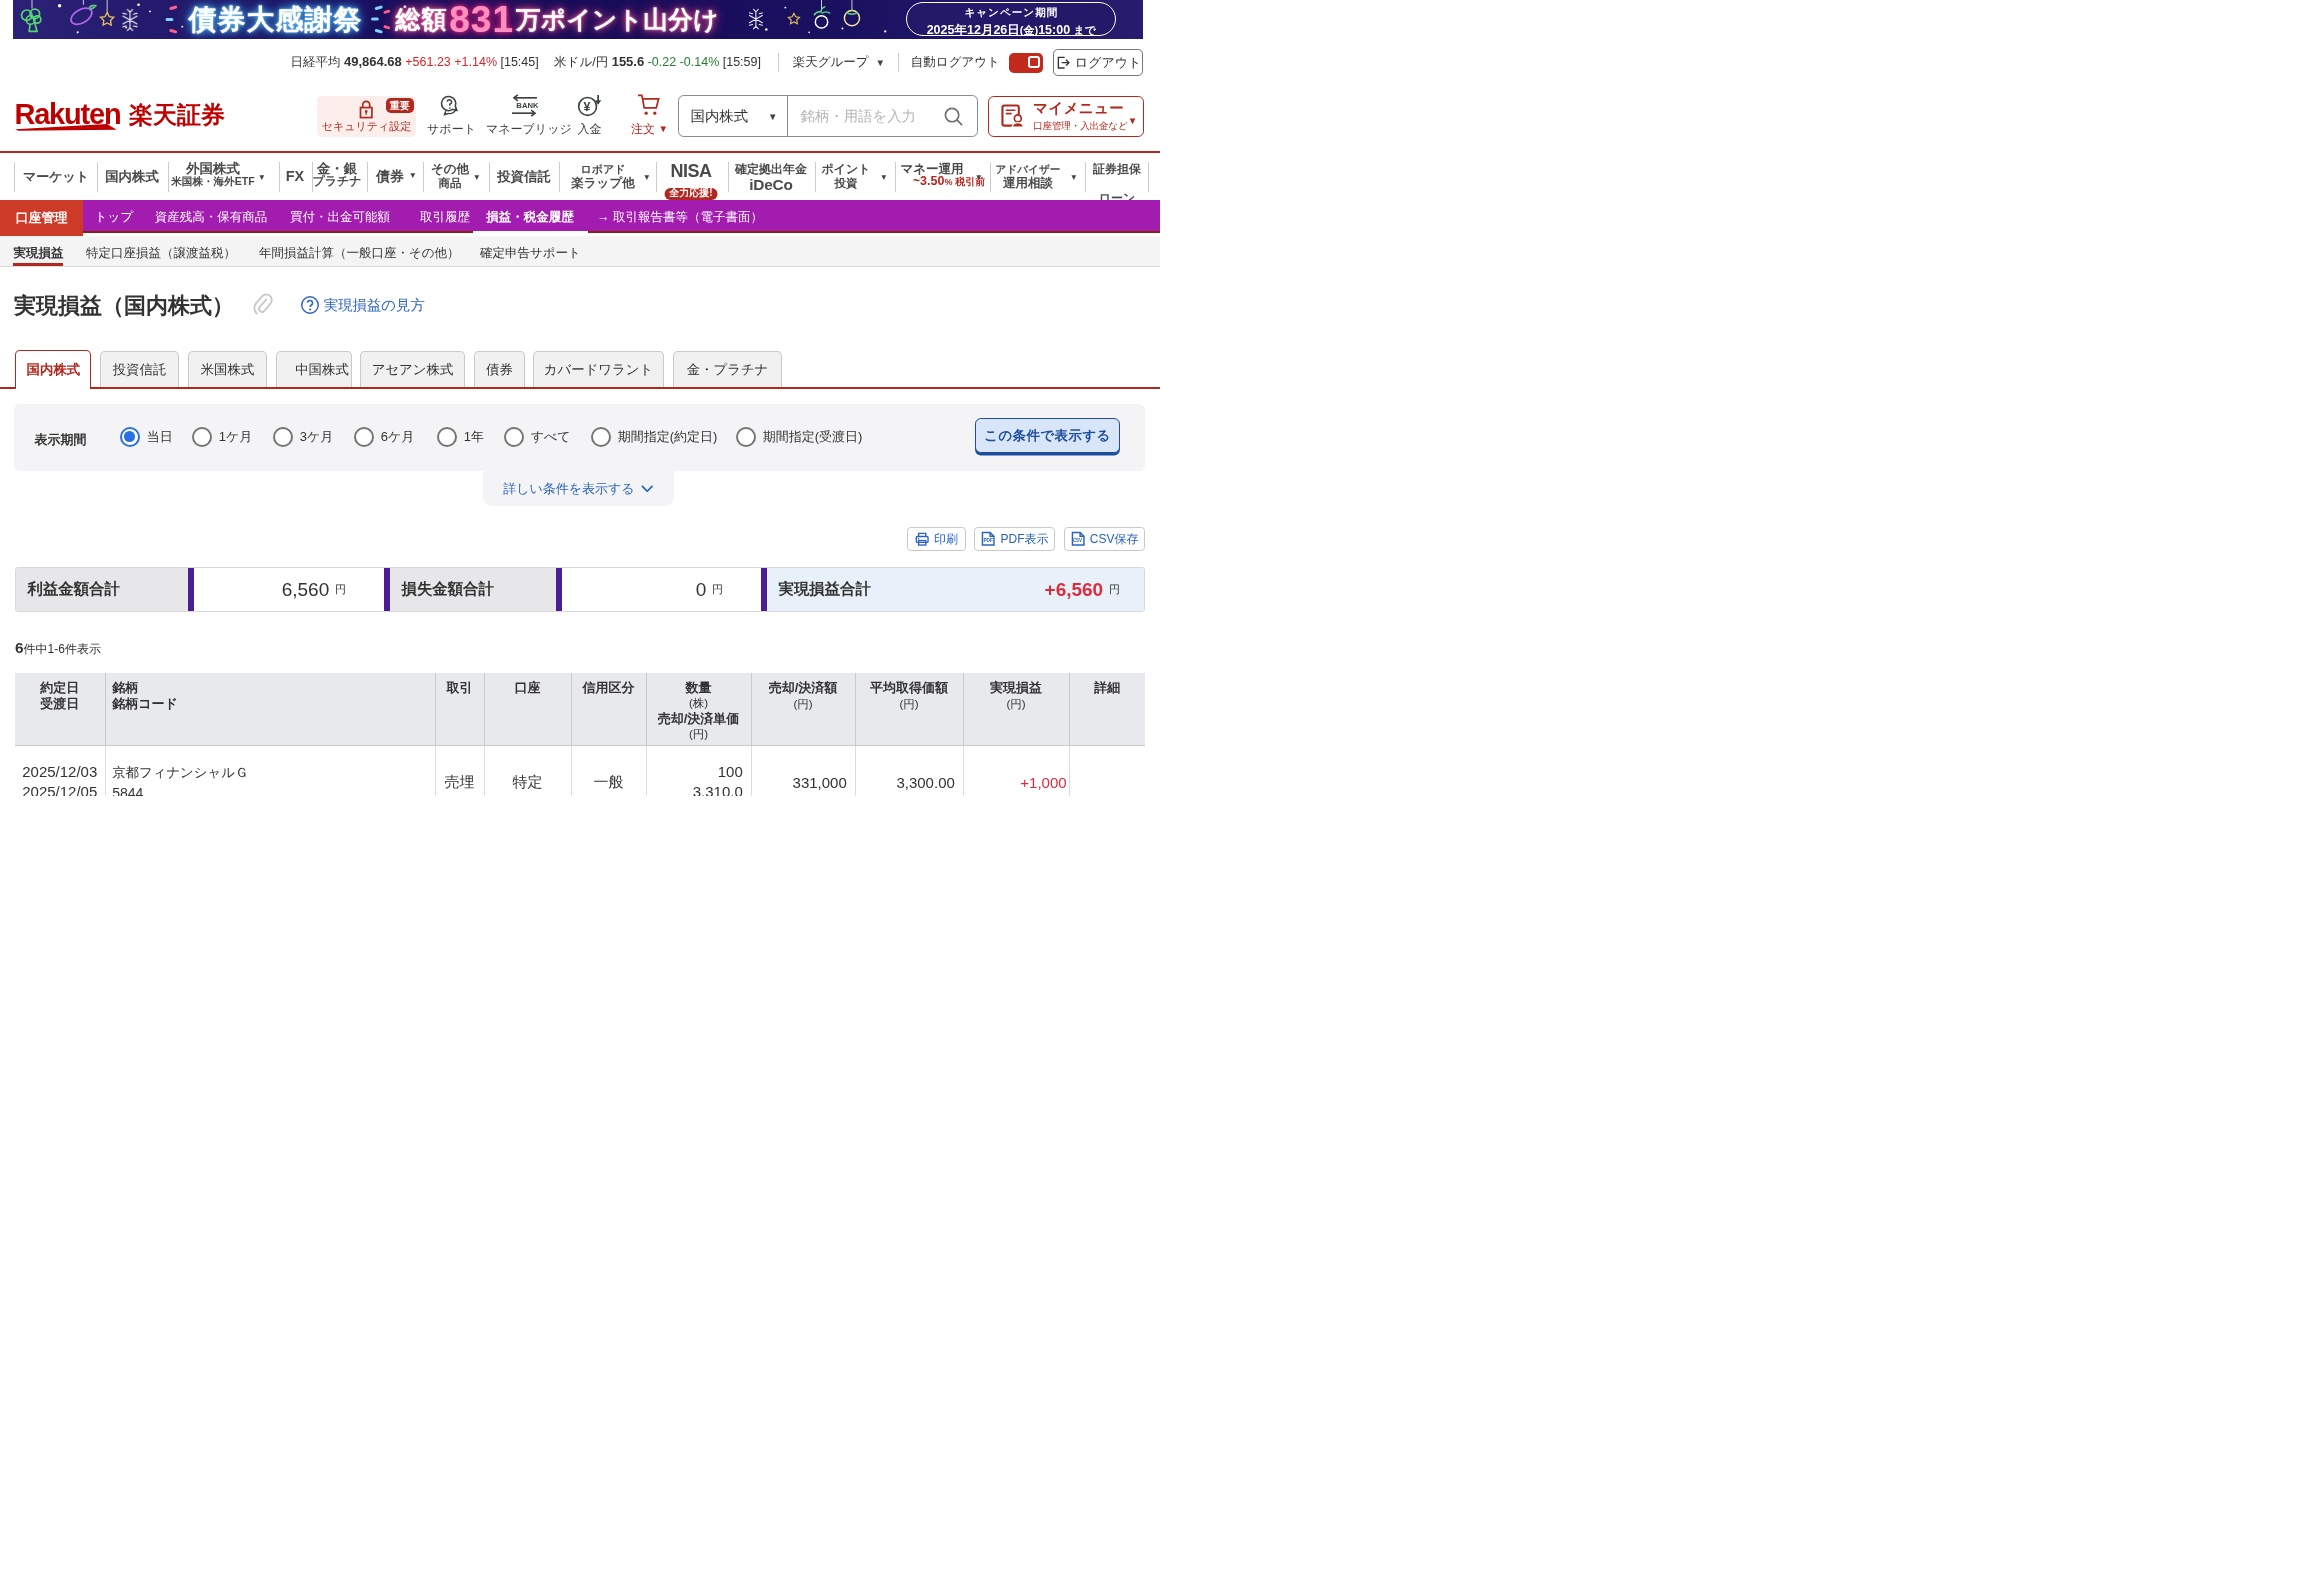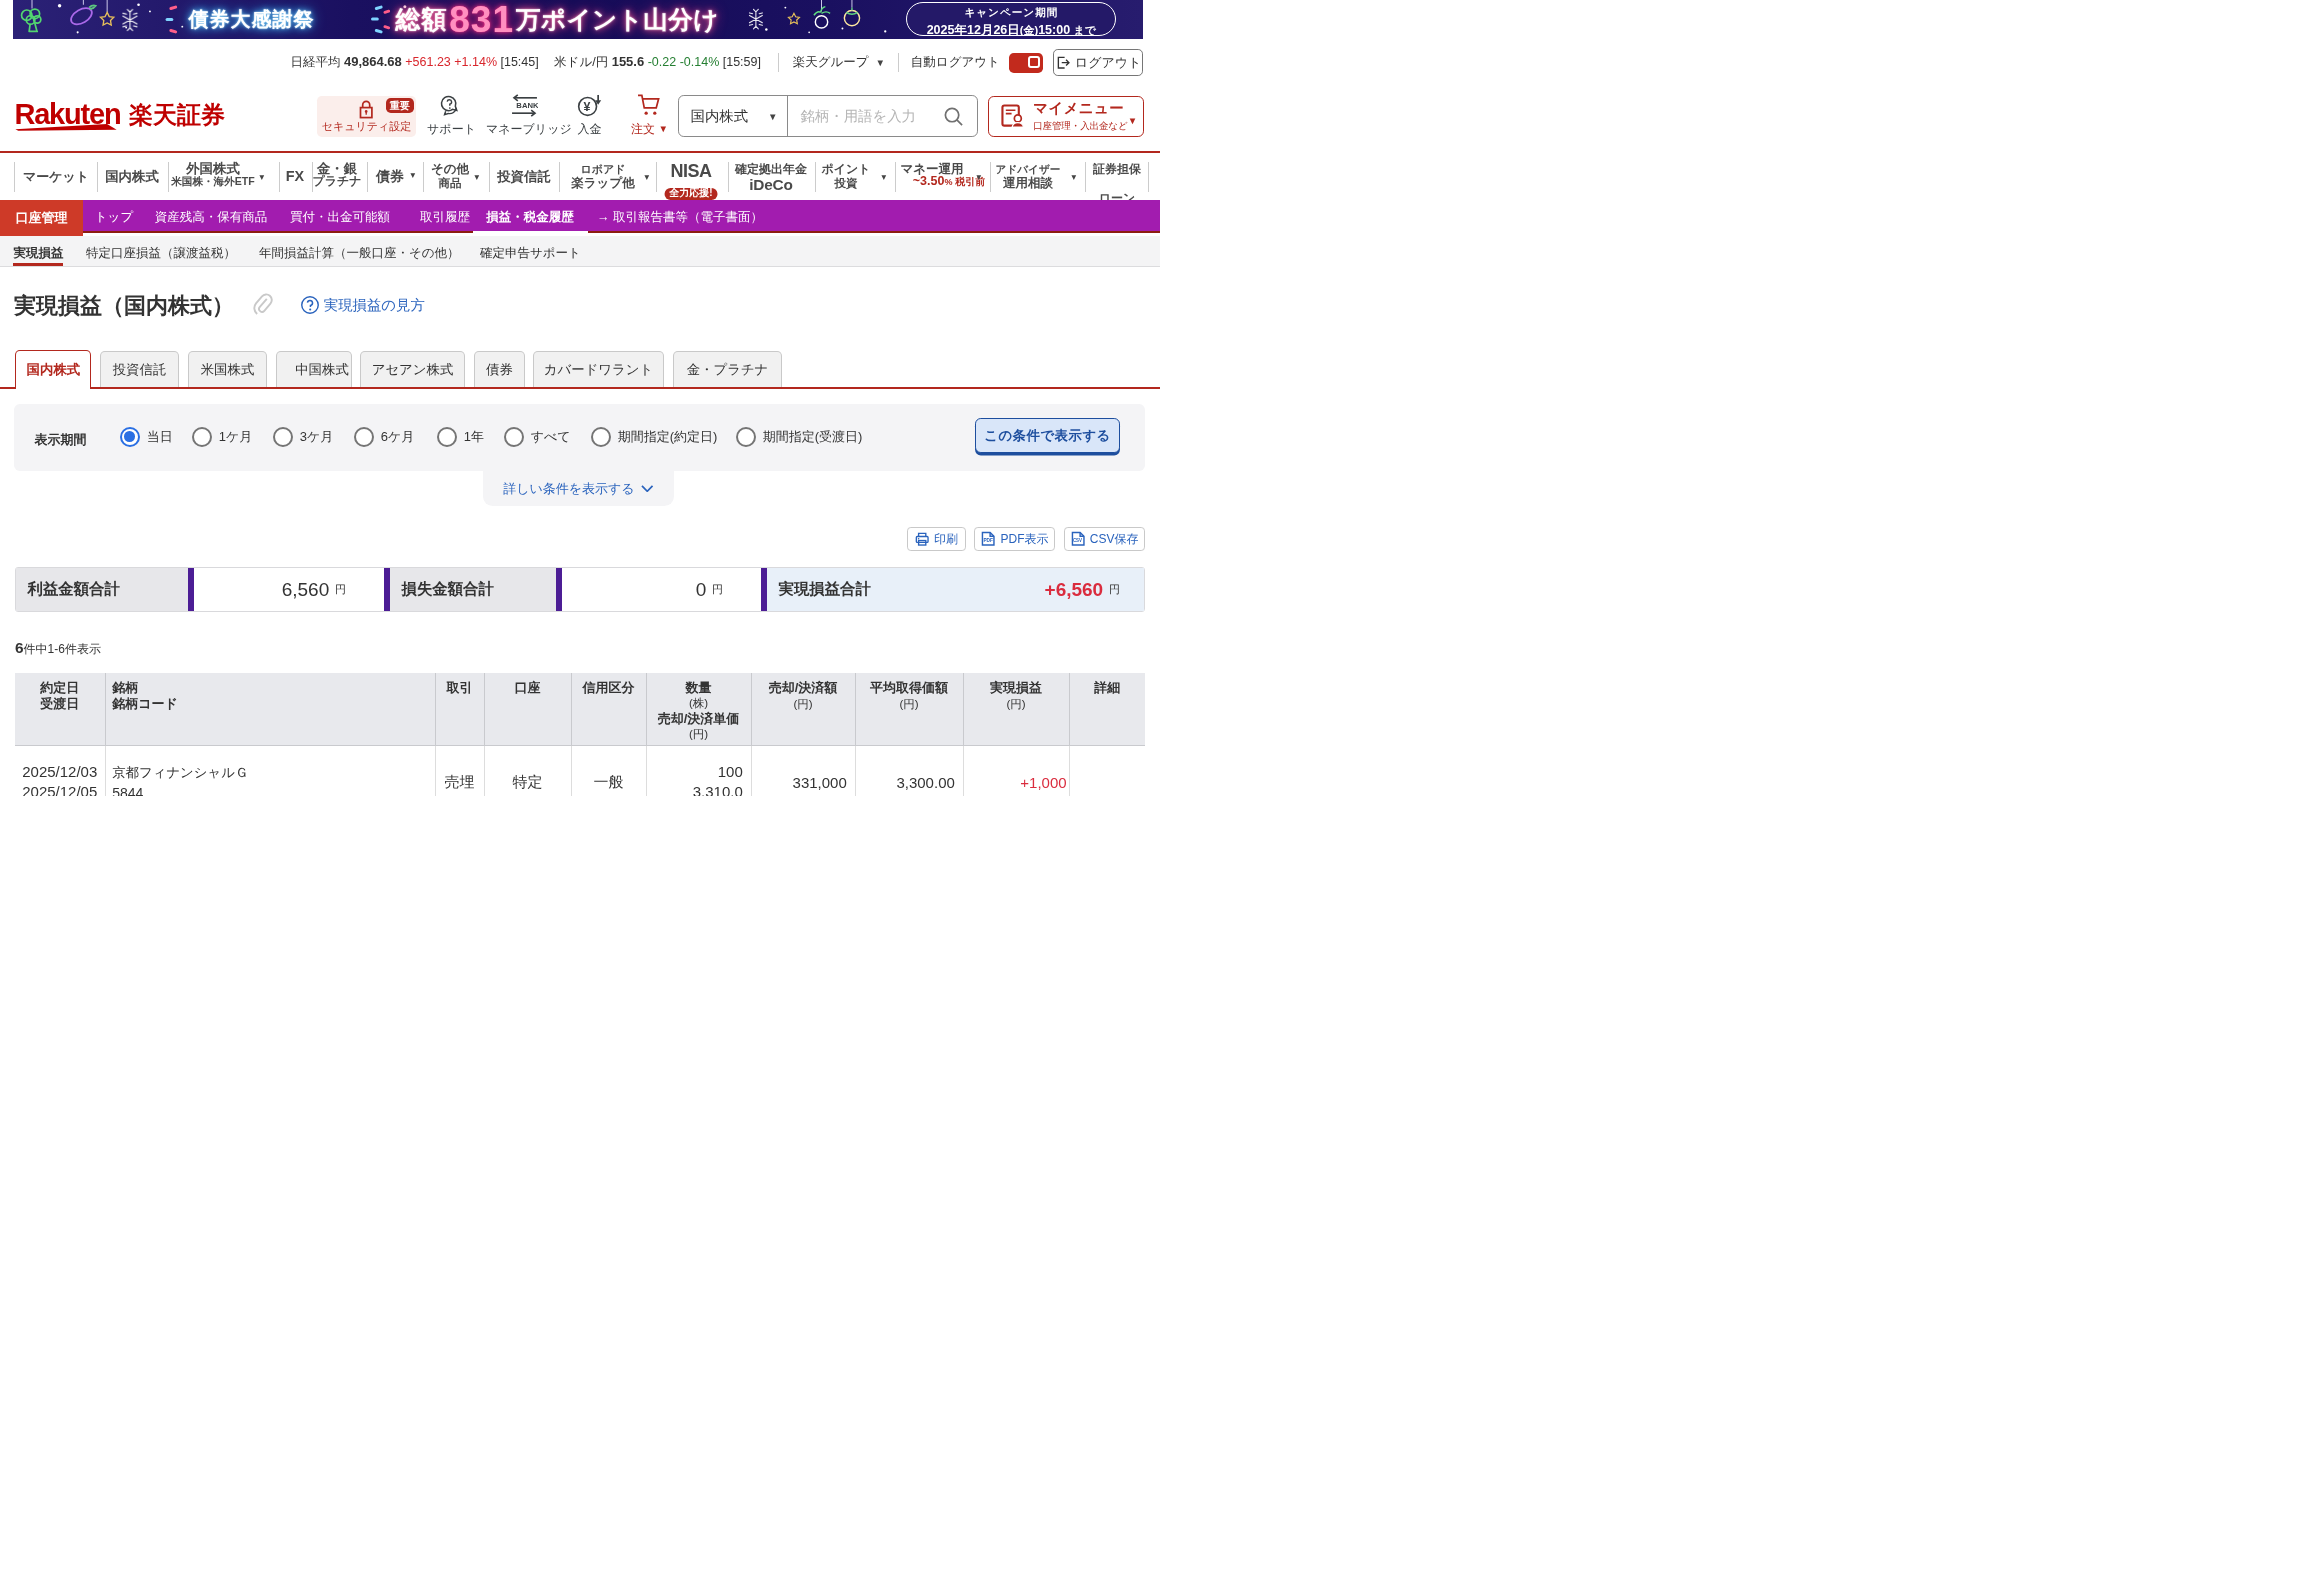--- a/index.html
+++ b/index.html
@@ -6,21 +6,21 @@
 html,body { width:1160px; height:796px; overflow:hidden; background:#fff;
   font-family:"Liberation Sans", sans-serif; -webkit-font-smoothing:antialiased; }
 body { position:relative; }
 
 
 #banner { position:absolute; left:13.4px; top:0; width:1130px; height:39px;
   background:linear-gradient(90deg,#2b2176 0%,#1a1060 30%,#160c58 50%,#1a1060 72%,#271c6e 100%);
   overflow:hidden; }
 #banner svg.deco { position:absolute; left:0; top:0; }
 .btxt { position:absolute; top:0; height:39px; display:flex; align-items:center; white-space:nowrap; }
-.t1 { font-size:20px; font-weight:bold; color:#fff; letter-spacing:1px;
+.t1 { font-size:28px; font-weight:bold; color:#fff; letter-spacing:1px;
   text-shadow:0 0 1.9px #bfeaff,0 0 6.7px #4fb8f0,0 0 13.4px #2f9ae0; }
 .t2 { font-size:25px; font-weight:bold; color:#fff; letter-spacing:1px;
   text-shadow:0 0 1.9px #ffd2e2,0 0 6.7px #f0568e,0 0 12.5px #e0337a; }
 .t3 { font-size:37px; font-weight:bold; color:#ff8fc0; letter-spacing:1px; margin:0 1.9px;
   text-shadow:0 0 1px #ff4d94,0 0 5.8px #f02d80,0 0 13.4px #e01970; }
 .t4 { font-size:24.5px; font-weight:bold; color:#fff; letter-spacing:0.5px;
   text-shadow:0 0 1.9px #ffd2e2,0 0 6.7px #f0568e,0 0 12.5px #e0337a; }
 #pill { position:absolute; left:893px; top:1.9px; width:210px; height:34px;
   border:1.4px solid #fff; border-radius:18px; background:#241968; color:#fff; text-align:center; }
 #pill .p1 { font-size:10.6px; font-weight:bold; margin-top:3.4px; letter-spacing:1px; }

